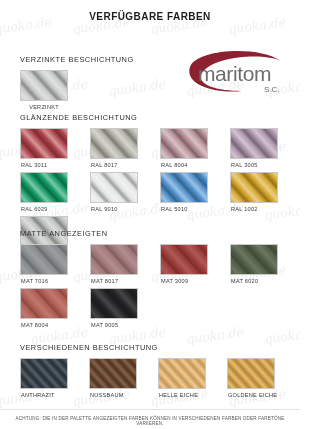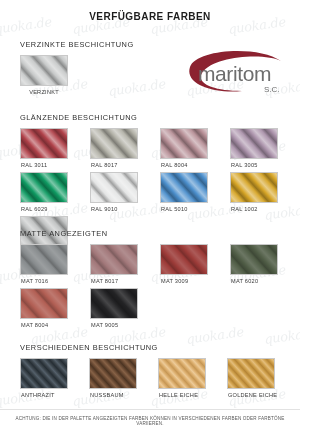--- a/index.html
+++ b/index.html
@@ -171,21 +171,21 @@
 
   <div class="logo-wrap">
     <svg viewBox="0 0 104 54" width="104" height="54" aria-hidden="true">
       <path d="M4 20 C 10 2, 72 -2, 95 14 C 80 6, 28 8, 16 26 C 10 36, 26 44, 56 44 C 30 47, -2 38, 4 20 Z" fill="#8c2230"></path>
       <text x="12" y="34" font-family="Liberation Sans, sans-serif" font-size="21" font-weight="normal" fill="#6d6d6d" letter-spacing="-0.4">maritom</text>
       <text x="78" y="45" font-family="Liberation Sans, sans-serif" font-size="8" fill="#6d6d6d">S.C.</text>
     </svg>
   </div>
 
   <div id="sections-host">
-      <div class="section" style="top: 29px;">
+      <div class="section" style="top: 44px;">
         <div class="section-title">VERZINKTE BESCHICHTUNG</div>
         <div class="swatch-row">
           <div class="swatch-cell single-lbl">
             <div class="swatch" style="background: rgb(199, 201, 201);">
               <div class="sheen" style="background: repeating-linear-gradient(48deg, rgba(255, 255, 255, 0) 0px, rgba(255, 255, 255, 0.45) 4px, rgba(255, 255, 255, 0.05) 9px, rgba(0, 0, 0, 0.3) 12px, rgba(0, 0, 0, 0) 16px);"></div>
             </div>
             <div class="swatch-label">VERZINKT</div>
           </div>
         </div>
       </div>

